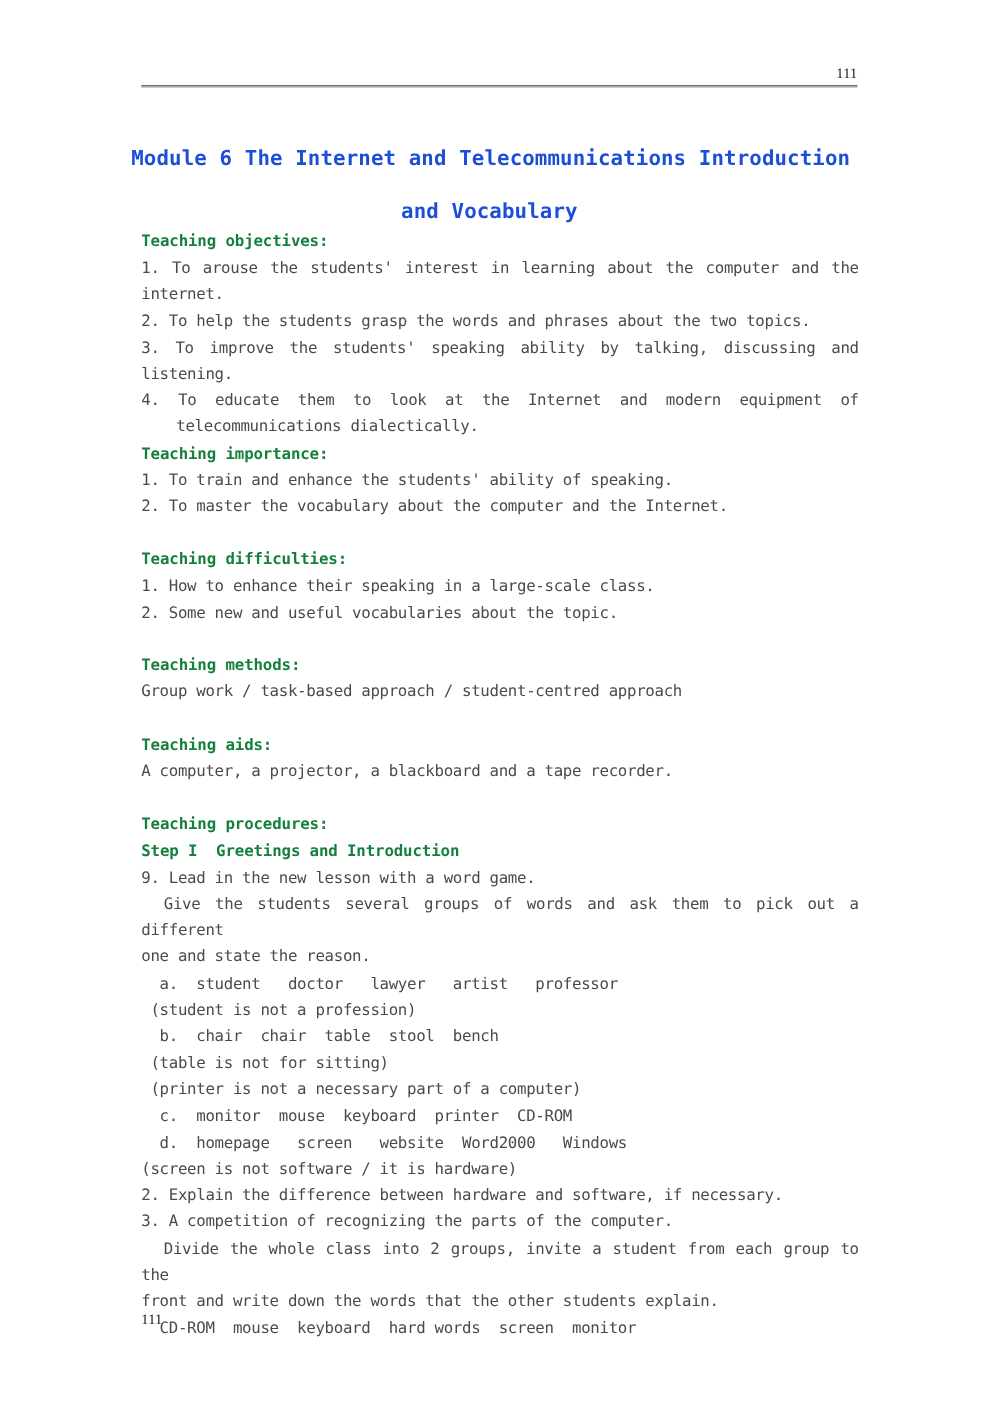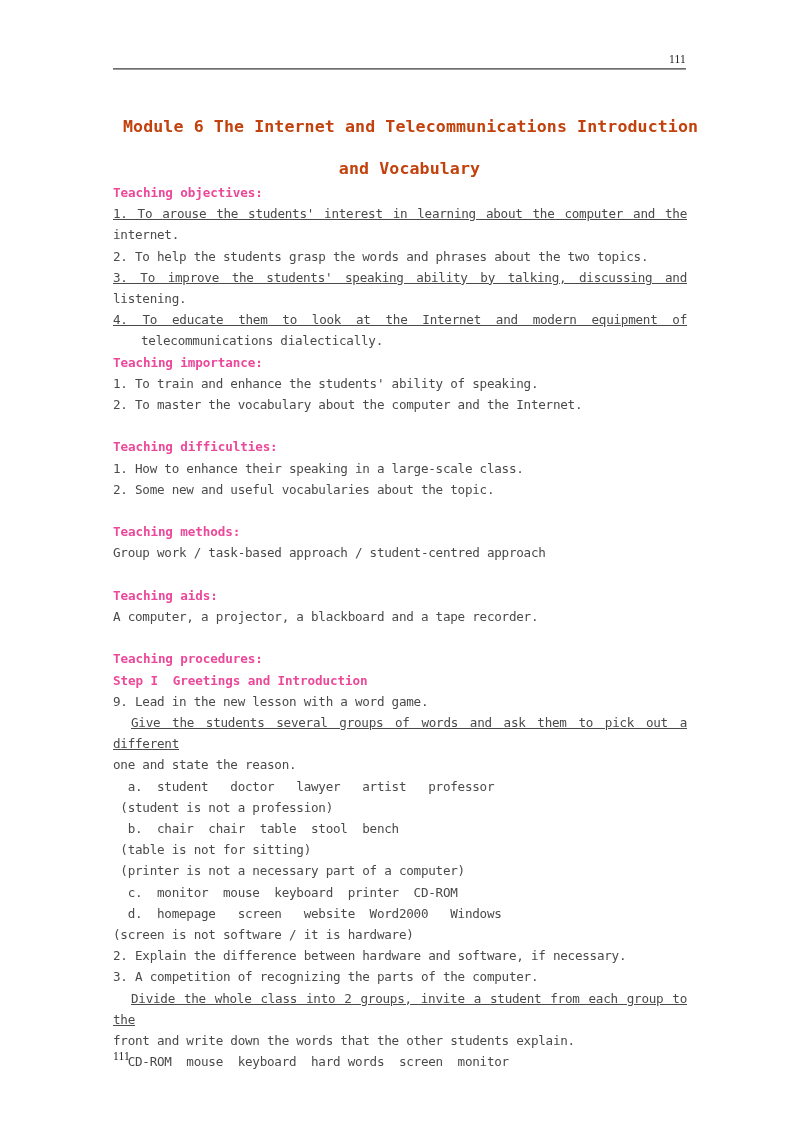--- a/index.html
+++ b/index.html
@@ -42,24 +42,24 @@
     margin-top: 2px;
     border-top: 1.6px solid #6e6e6e;
     border-bottom: 0.7px solid #9a9a9a;
     height: 0;
     width: 573px;
   }
 
   
   .doc-title {
     position: absolute;
-    left: 123px;
+    left: 105px;
     top: 106px;
     width: 573px;
-    color: #c2410c;
+    color: #1d4ed8;
     font-family: "DejaVu Sans Mono", monospace;
     font-weight: bold;
     font-size: 16.6px;
     line-height: 42px;
     text-align: center;
     letter-spacing: 0.1px;
     white-space: nowrap;
   }
   .doc-title .line1 { display: block; text-align: left; }
   .doc-title .line2 { display: block; text-align: center; }
@@ -75,34 +75,33 @@
   .ln {
     font-family: "DejaVu Sans Mono", monospace;
     font-size: 12.6px;
     line-height: 21.2px;
     color: #4a4a4a;
     white-space: pre;
     letter-spacing: -0.25px;
   }
   .ln.head {
     font-weight: bold;
-    color: #ec4899;
+    color: #15803d;
     letter-spacing: -0.1px;
   }
   .ln.blank {
     height: 21.2px;
   }
 
   
   .jst {
     white-space: normal;
     text-align: justify;
     text-align-last: justify;
     width: 574px;
-    text-decoration: underline;
   }
 
   
   .footer-pagenum {
     position: absolute;
     left: 113px;
     top: 1049px;
     font-family: "Liberation Serif", serif;
     font-size: 11.5px;
     line-height: 14px;

